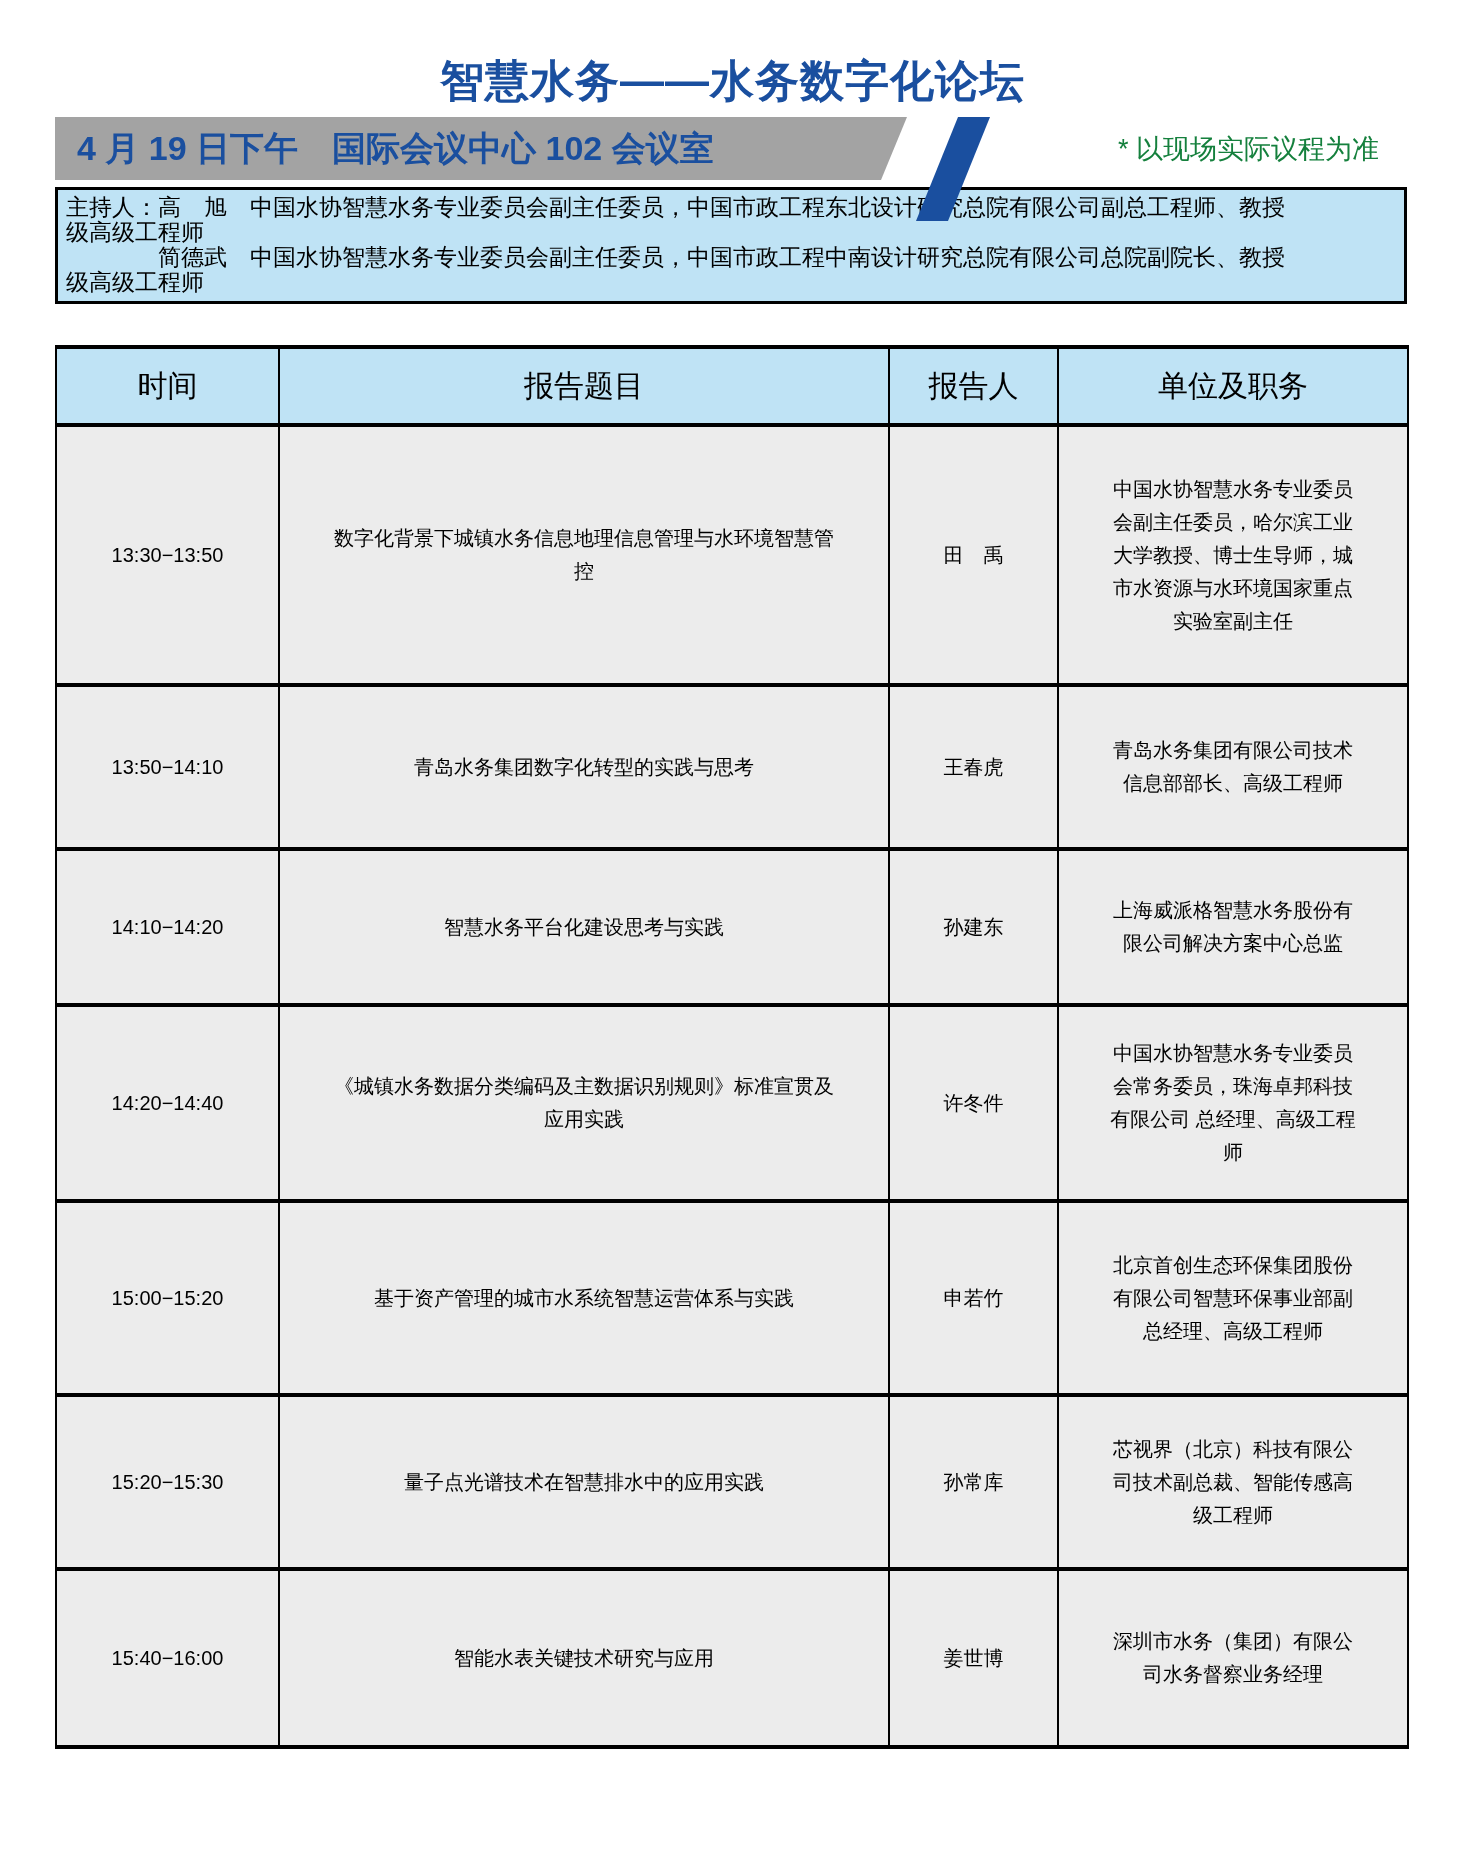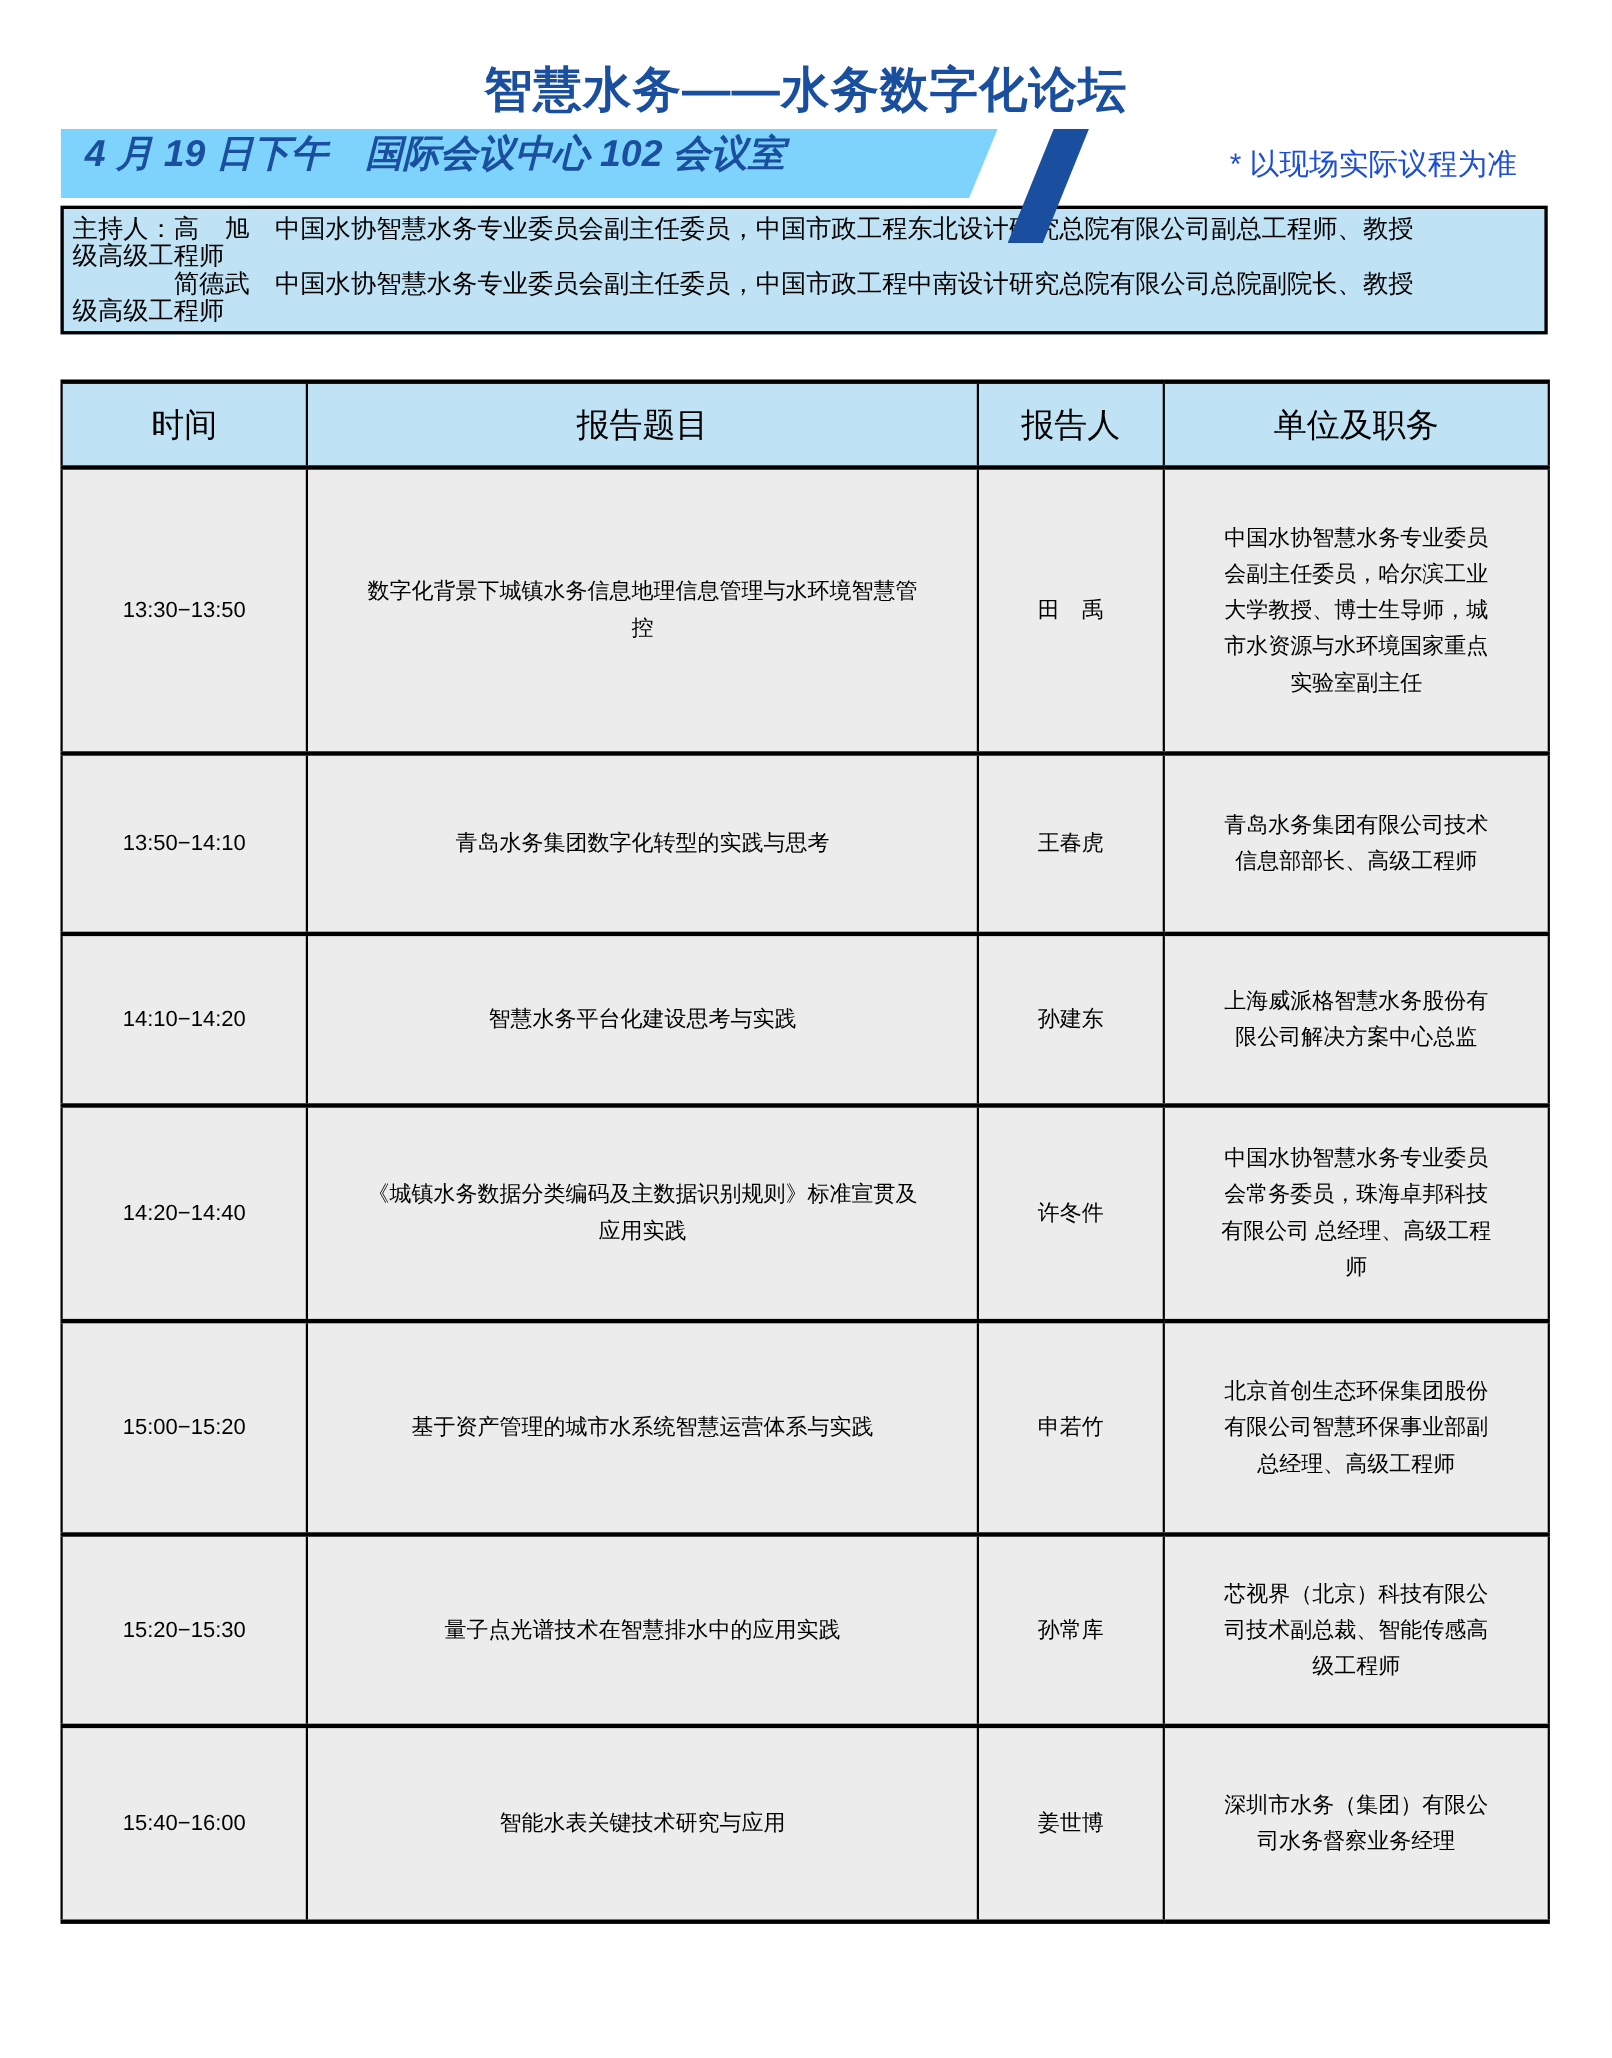--- a/index.html
+++ b/index.html
@@ -8,38 +8,38 @@
 
   .doc-title{
     position:absolute;top:40px;left:0;width:100%;
     text-align:center;font-size:44px;font-weight:bold;color:#1a4f9f;
     letter-spacing:1px;
     margin-top:12px;
   }
 
   .banner-bar{
     position:absolute;left:55px;top:117px;width:852px;height:63px;
-    background:#7dd3fc;
+    background:#a3a3a3;
     clip-path:polygon(0 0,100% 0,calc(100% - 26px) 100%,0 100%);
-    display:flex;align-items:flex-start;font-style:italic;
+    display:flex;align-items:center;
   }
   .banner-text{
     padding-left:22px;font-size:34px;font-weight:bold;color:#1a4f9f;
     white-space:nowrap;
   }
   .banner-slash{
     position:absolute;left:916px;top:117px;width:74px;height:104px;
     background:#1a4f9f;
     clip-path:polygon(42px 0,100% 0,calc(100% - 42px) 100%,0 100%);
     z-index:3;
   }
 
   .agenda-note{
     position:absolute;left:1118px;top:131px;width:340px;
-    font-size:27px;color:#1d4ed8;white-space:nowrap;
+    font-size:27px;color:#15803d;white-space:nowrap;
   }
 
   .host-box{
     position:absolute;left:55px;top:187px;width:1352px;box-sizing:border-box;
     background:#bfe3f5;border:3px solid #000;
     padding:5px 8px 6px 8px;
     font-size:23px;line-height:25px;
     white-space:pre-wrap;
   }
 

